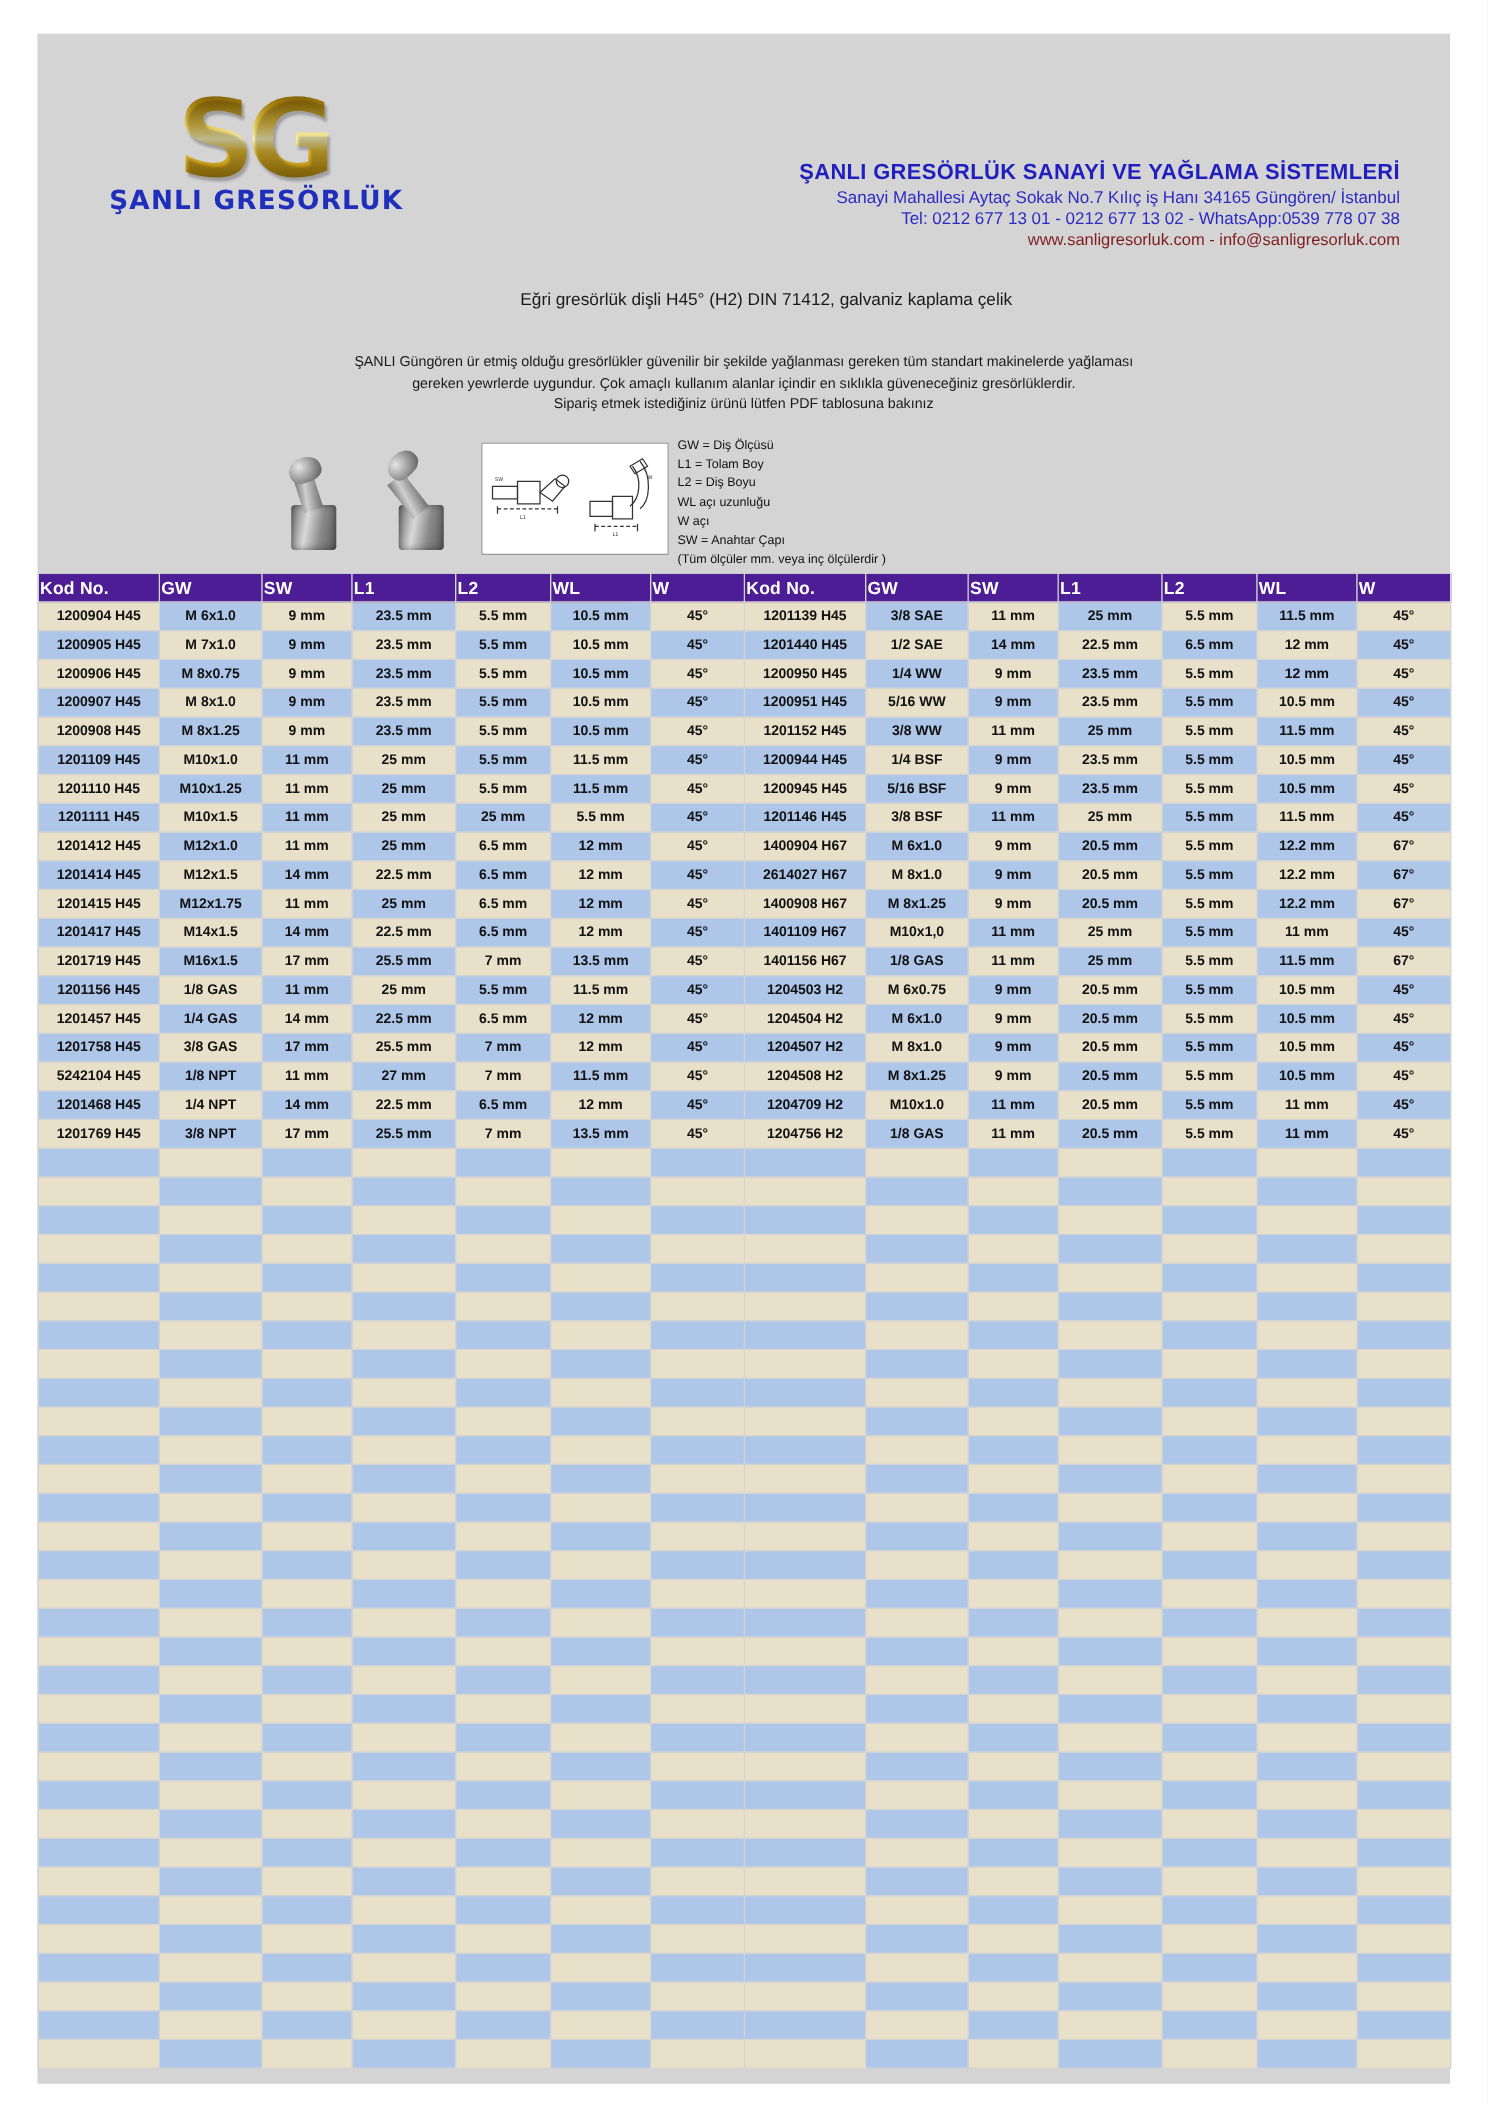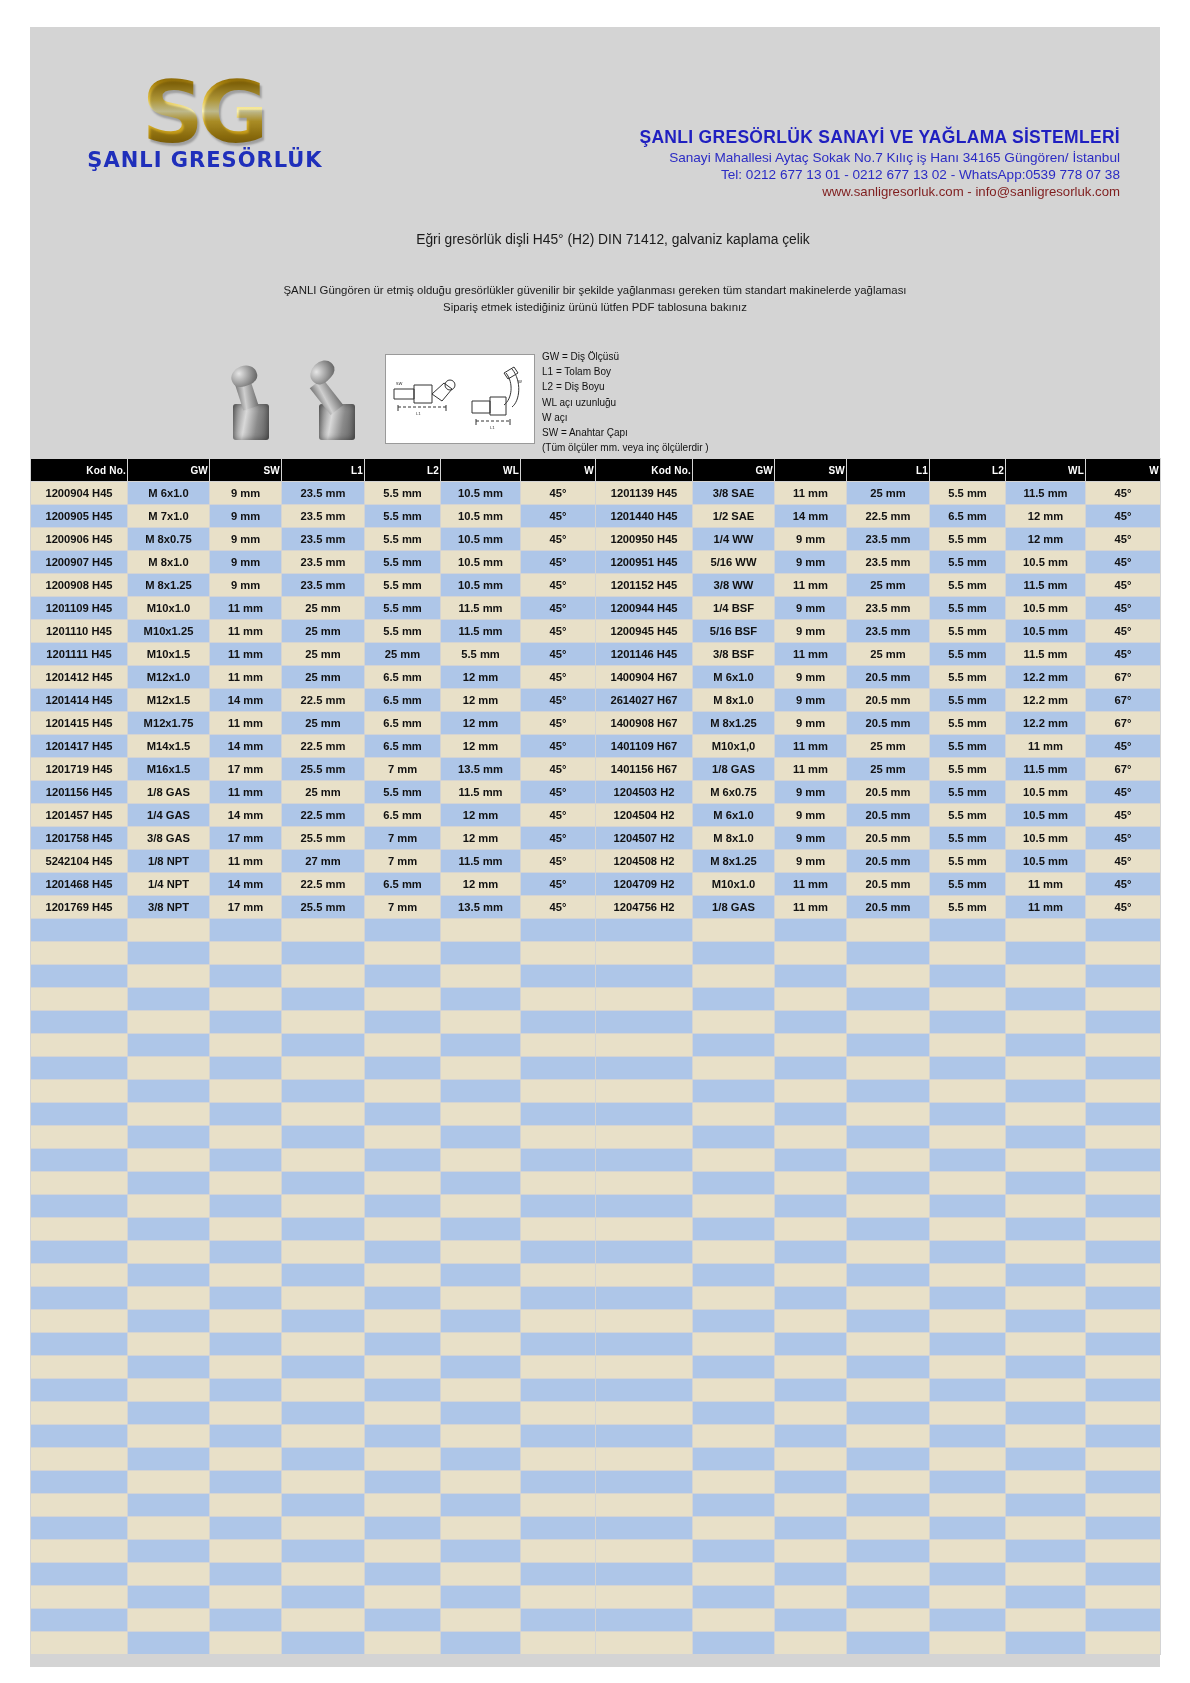--- a/index.html
+++ b/index.html
@@ -201,26 +201,26 @@
     left: 0;
     top: 431px;
     width: 1130px;
   }
   table.spec {
     border-collapse: collapse;
     width: 1130px;
     table-layout: fixed;
   }
   table.spec th {
-    background: #000000;
+    background: #4c1d95;
     color: #ffffff;
-    font-size: 10px;
+    font-size: 14px;
     font-weight: bold;
     height: 20px;
-    text-align: right;
+    text-align: left;
     border: 1px solid #d4d4d4;
     letter-spacing: .2px;
   }
   table.spec td {
     height: 20px;
     font-size: 11.2px;
     font-weight: bold;
     text-align: center;
     color: #111111;
     border: 1px solid #d4d4d4;
@@ -255,20 +255,21 @@
         <div class="line2">Sanayi Mahallesi  Aytaç Sokak No.7  Kılıç iş Hanı 34165 Güngören/ İstanbul</div>
         <div class="line3">Tel: 0212 677 13 01 - 0212 677 13 02 - WhatsApp:0539 778 07 38</div>
         <div class="line4">www.sanligresorluk.com - info@sanligresorluk.com</div>
       </div>
     </div>
 
     <div class="doc-title">Eğri gresörlük dişli H45° (H2) DIN 71412, galvaniz kaplama çelik</div>
 
     <div class="intro">
       <div>ŞANLI Güngören ür etmiş olduğu gresörlükler güvenilir bir şekilde yağlanması gereken tüm standart makinelerde yağlaması</div>
+      <div>gereken yewrlerde uygundur. Çok amaçlı kullanım alanlar içindir en sıklıkla güveneceğiniz gresörlüklerdir.</div>
       <div>Sipariş etmek istediğiniz ürünü lütfen PDF tablosuna bakınız</div>
     </div>
 
     <div class="figs">
 
       <div class="fig" style="left:0px;">
         <div class="nipple">
           <div class="hexbody"></div>
           <div class="stem"></div>
           <div class="head"></div>

